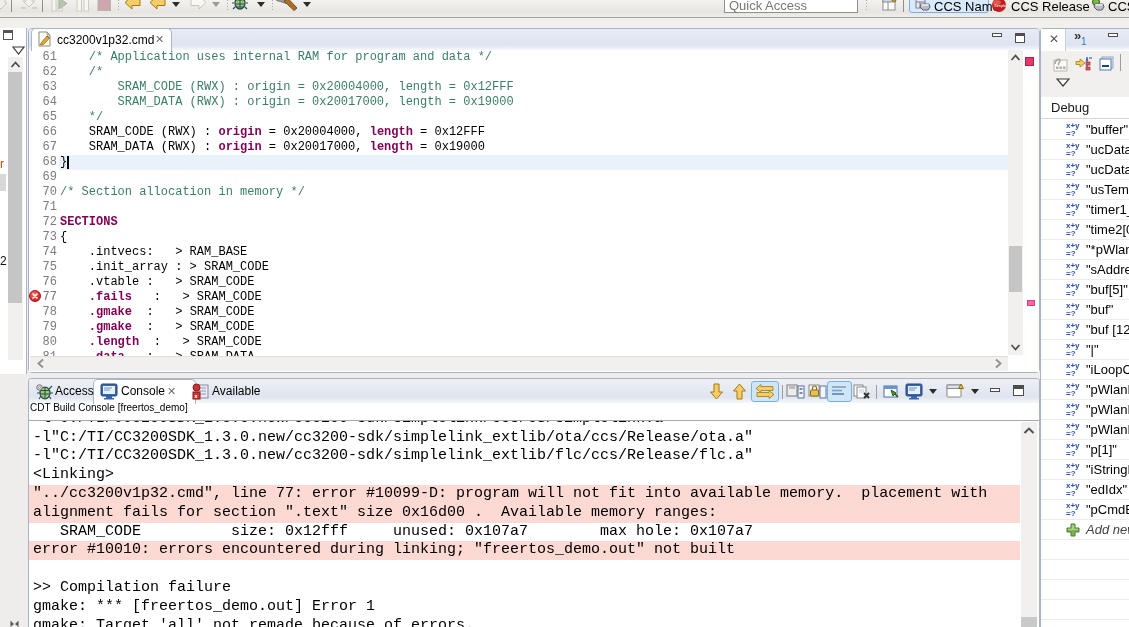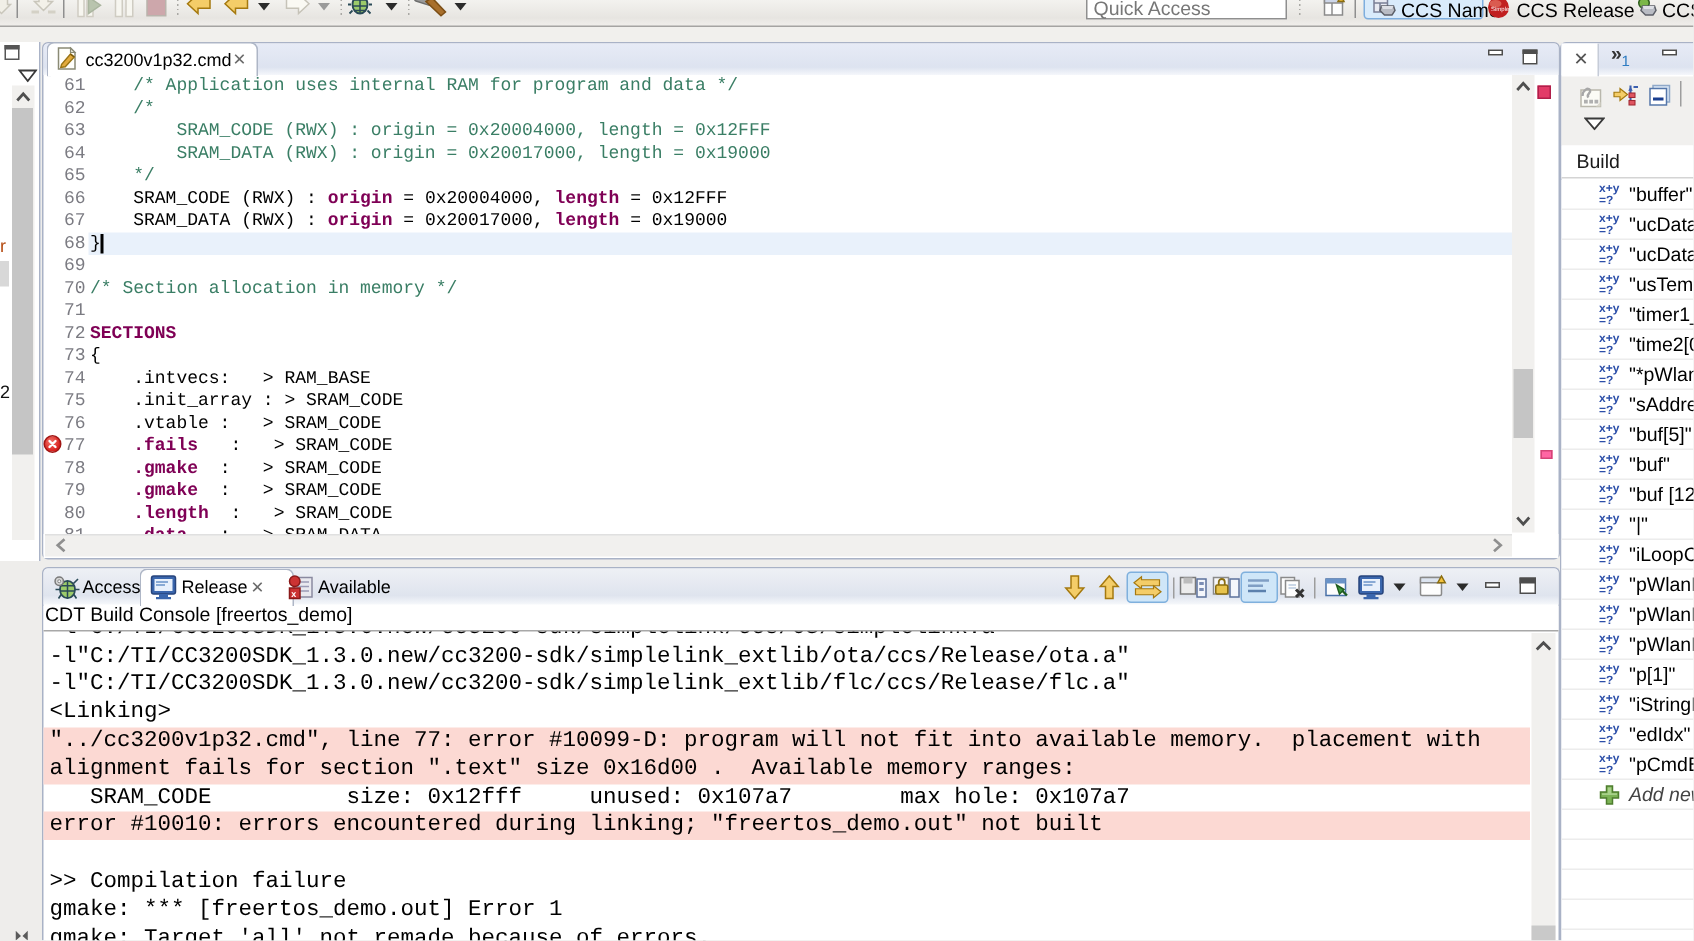--- a/index.html
+++ b/index.html
@@ -254,26 +254,26 @@
     <path d="M1.5 3 L5.5 7.5 L9.5 3" fill="none" stroke="#4f4f4f" stroke-width="1.8"></path>
   </svg>
 
 <div class="abs" style="left:1025px;top:57px;width:9px;height:9px;background:#e23b68;border:1px solid #b01f4a"></div>
 <div class="abs" style="left:1027px;top:300px;width:8px;height:6px;background:#ff66a3;border:1px solid #d44477"></div>
 
 <div class="abs" id="constack"></div>
 <div class="abs" id="contabs"></div>
 <div class="abs" id="contab-sel"></div>
 <div class="abs" style="left:55px;top:384px;font-size:12px;color:#000">Access</div>
-<div class="abs" style="left:121px;top:384px;font-size:12px;color:#000">Release</div>
+<div class="abs" style="left:121px;top:384px;font-size:12px;color:#000">Console</div>
 <div class="abs" style="left:167px;top:385px;font-size:11px;color:#6b6b6b">✕</div>
 <div class="abs" style="left:212px;top:384px;font-size:12px;color:#000">Available</div>
 
 <div class="abs" style="left:29px;top:404px;width:1010px;height:17px;background:#fff;border-bottom:1px solid #a8a8a8"></div>
-<div class="abs" style="left:30px;top:402px;font-size:13px;color:#000">CDT Build Console [freertos_demo]</div>
+<div class="abs" style="left:30px;top:402px;font-size:10px;color:#000">CDT Build Console [freertos_demo]</div>
 
 <div class="pinkrow" style="top:485px"></div>
 <div class="pinkrow" style="top:503.8px"></div>
 <div class="pinkrow" style="top:541.4px"></div>
 
 <div class="abs" style="left:29px;top:421px;width:991px;height:206px;overflow:hidden">
 <pre class="mono" style="position:absolute;left:4px;top:-11.2px;font-size:15px;line-height:18.8px">-l"C:/TI/CC3200SDK_1.3.0.new/cc3200-sdk/simplelink/ccs/OS/simplelink.a"
 -l"C:/TI/CC3200SDK_1.3.0.new/cc3200-sdk/simplelink_extlib/ota/ccs/Release/ota.a"
 -l"C:/TI/CC3200SDK_1.3.0.new/cc3200-sdk/simplelink_extlib/flc/ccs/Release/flc.a"
 &lt;Linking&gt;
@@ -425,21 +425,21 @@
 <svg class="abs" style="left:1099px;top:56px" width="16" height="15">
 <rect x="3" y="1" width="11" height="11" fill="#dce8f6" stroke="#8fa8c8"></rect>
 <rect x="1" y="3" width="11" height="11" fill="#fff" stroke="#5577aa"></rect>
 <line x1="3" y1="10" x2="10" y2="10" stroke="#1a3f8f" stroke-width="2"></line>
 </svg>
 <div class="abs" style="left:1120px;top:54px;width:1px;height:17px;background:#9d9d9d"></div>
 <svg class="abs" style="left:1056px;top:78px" width="14" height="9">
 <path d="M1 1 L13 1 L7 8 Z" fill="#fff" stroke="#3a3a3a" stroke-width="1.2"></path>
 </svg>
 <div class="abs" id="exphead"></div>
-<div class="abs" style="left:1051px;top:100px;font-size:13px;color:#1a1a1a">Build</div>
+<div class="abs" style="left:1051px;top:100px;font-size:13px;color:#1a1a1a">Debug</div>
 <div class="exprow" style="top:120px"></div>
 <div class="xyicon" style="top:122px">x+y<br>=?</div>
 <div class="expname" style="top:122px">"buffer"</div>
 <div class="exprow" style="top:140px"></div>
 <div class="xyicon" style="top:142px">x+y<br>=?</div>
 <div class="expname" style="top:142px">"ucDataBuf"</div>
 <div class="exprow" style="top:160px"></div>
 <div class="xyicon" style="top:162px">x+y<br>=?</div>
 <div class="expname" style="top:162px">"ucDataBuf"</div>
 <div class="exprow" style="top:180px"></div>

